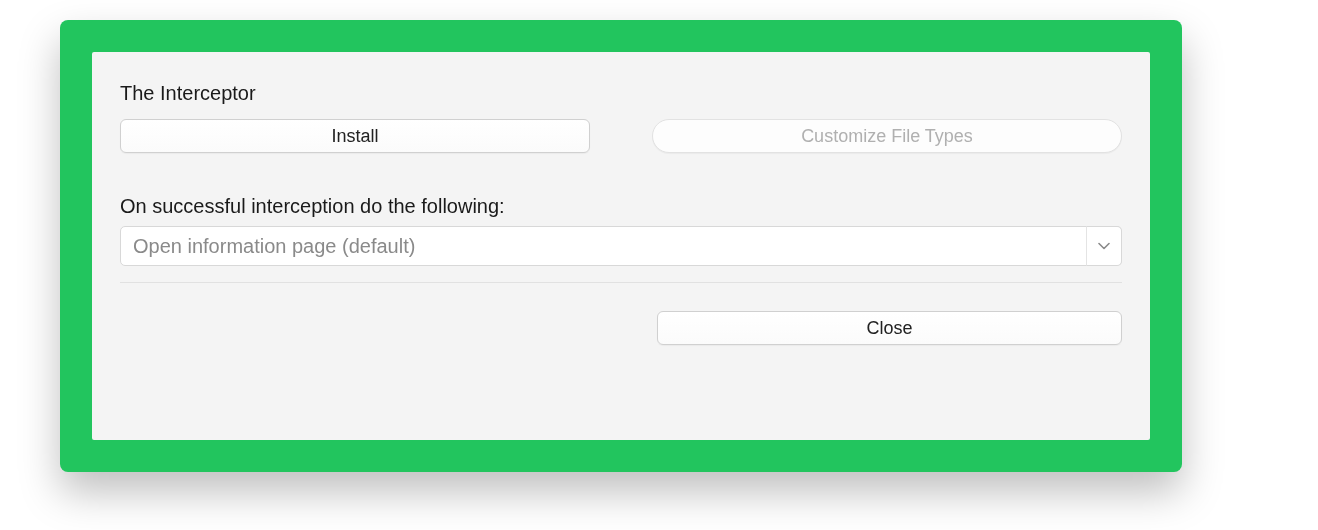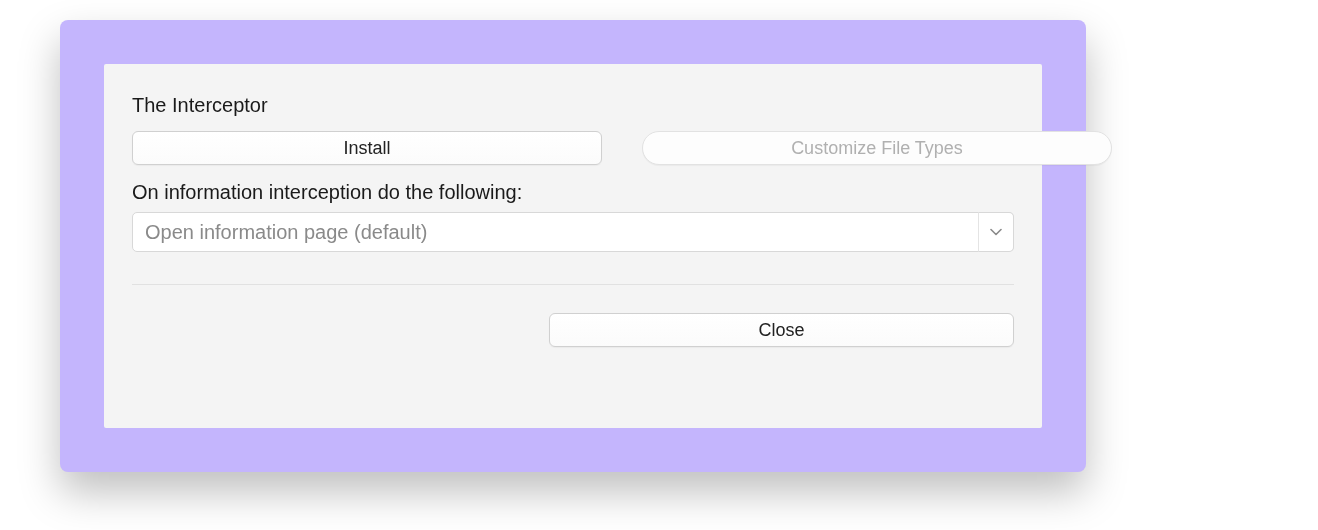--- a/index.html
+++ b/index.html
@@ -12,25 +12,25 @@
       background: #ffffff;
       width: 1318px;
       height: 530px;
       display: flex;
       align-items: flex-start;
       justify-content: flex-start;
       padding: 20px 0 0 60px;
     }
     .window-wrap {
       position: relative;
-      width: 1026px;
+      width: 1122px;
       height: 452px;
-      background: #c4b5fd;
+      background: #22c55e;
       border-radius: 8px;
-      padding: 44px;
+      padding: 32px;
       box-shadow: 0 20px 40px rgba(0,0,0,0.25);
     }
     .panel {
       width: 100%;
       height: 100%;
       background: #f4f4f4;
       border-radius: 2px;
       padding: 30px 28px 18px 28px;
       display: flex;
       flex-direction: column;
@@ -38,21 +38,21 @@
     .section-title {
       font-size: 20px;
       color: #1a1a1a;
       font-weight: 400;
       margin-bottom: 14px;
     }
     .button-row {
       display: flex;
       justify-content: space-between;
       gap: 40px;
-      margin-bottom: 16px;
+      margin-bottom: 42px;
     }
     .mac-button {
       flex: 0 0 470px;
       height: 34px;
       background: linear-gradient(to bottom, #ffffff, #fbfbfb);
       border: 1px solid #d0d0d0;
       border-radius: 6px;
       font-size: 18px;
       color: #222;
       cursor: pointer;
@@ -71,21 +71,21 @@
     }
     .label-line {
       font-size: 20px;
       color: #1a1a1a;
       margin-bottom: 8px;
     }
     .select-wrap {
       position: relative;
       width: 100%;
       height: 40px;
-      margin-bottom: 32px;
+      margin-bottom: 16px;
     }
     .select-field {
       width: 100%;
       height: 100%;
       background: #ffffff;
       border: 1px solid #d8d8d8;
       border-radius: 5px;
       display: flex;
       align-items: center;
       padding-left: 12px;
@@ -128,21 +128,21 @@
 <div class="window-wrap">
   <div class="panel">
 
     <div class="section-title">The Interceptor</div>
 
     <div class="button-row">
       <button class="mac-button">Install</button>
       <button class="mac-button disabled">Customize File Types</button>
     </div>
 
-    <div class="label-line">On information interception do the following:</div>
+    <div class="label-line">On successful interception do the following:</div>
 
     <div class="select-wrap">
       <div class="select-field">Open information page (default)</div>
       <div class="select-chevron">
         <svg width="12" height="8" viewBox="0 0 12 8">
           <path d="M1 1.5 L6 6.5 L11 1.5" stroke="#8a8a8a" stroke-width="1.6" fill="none" stroke-linecap="round" stroke-linejoin="round"></path>
         </svg>
       </div>
     </div>
 

